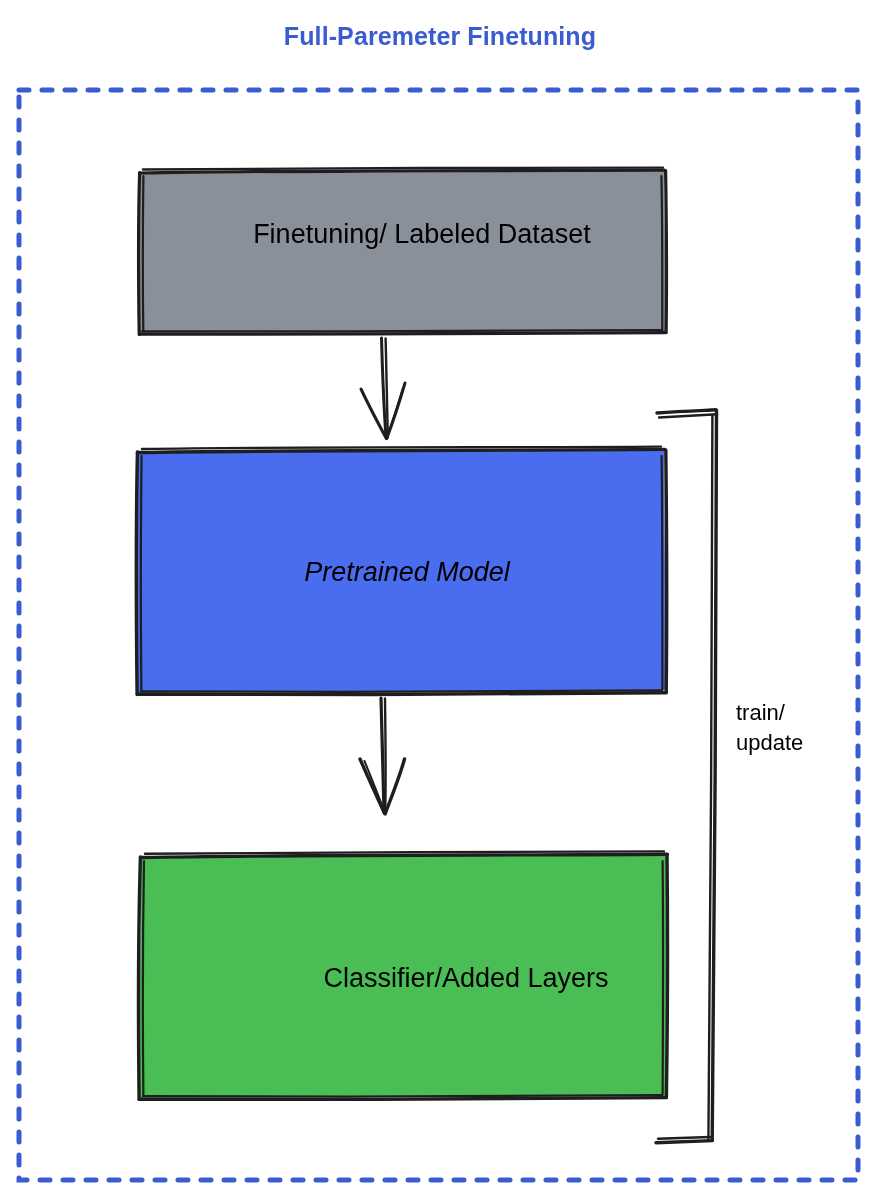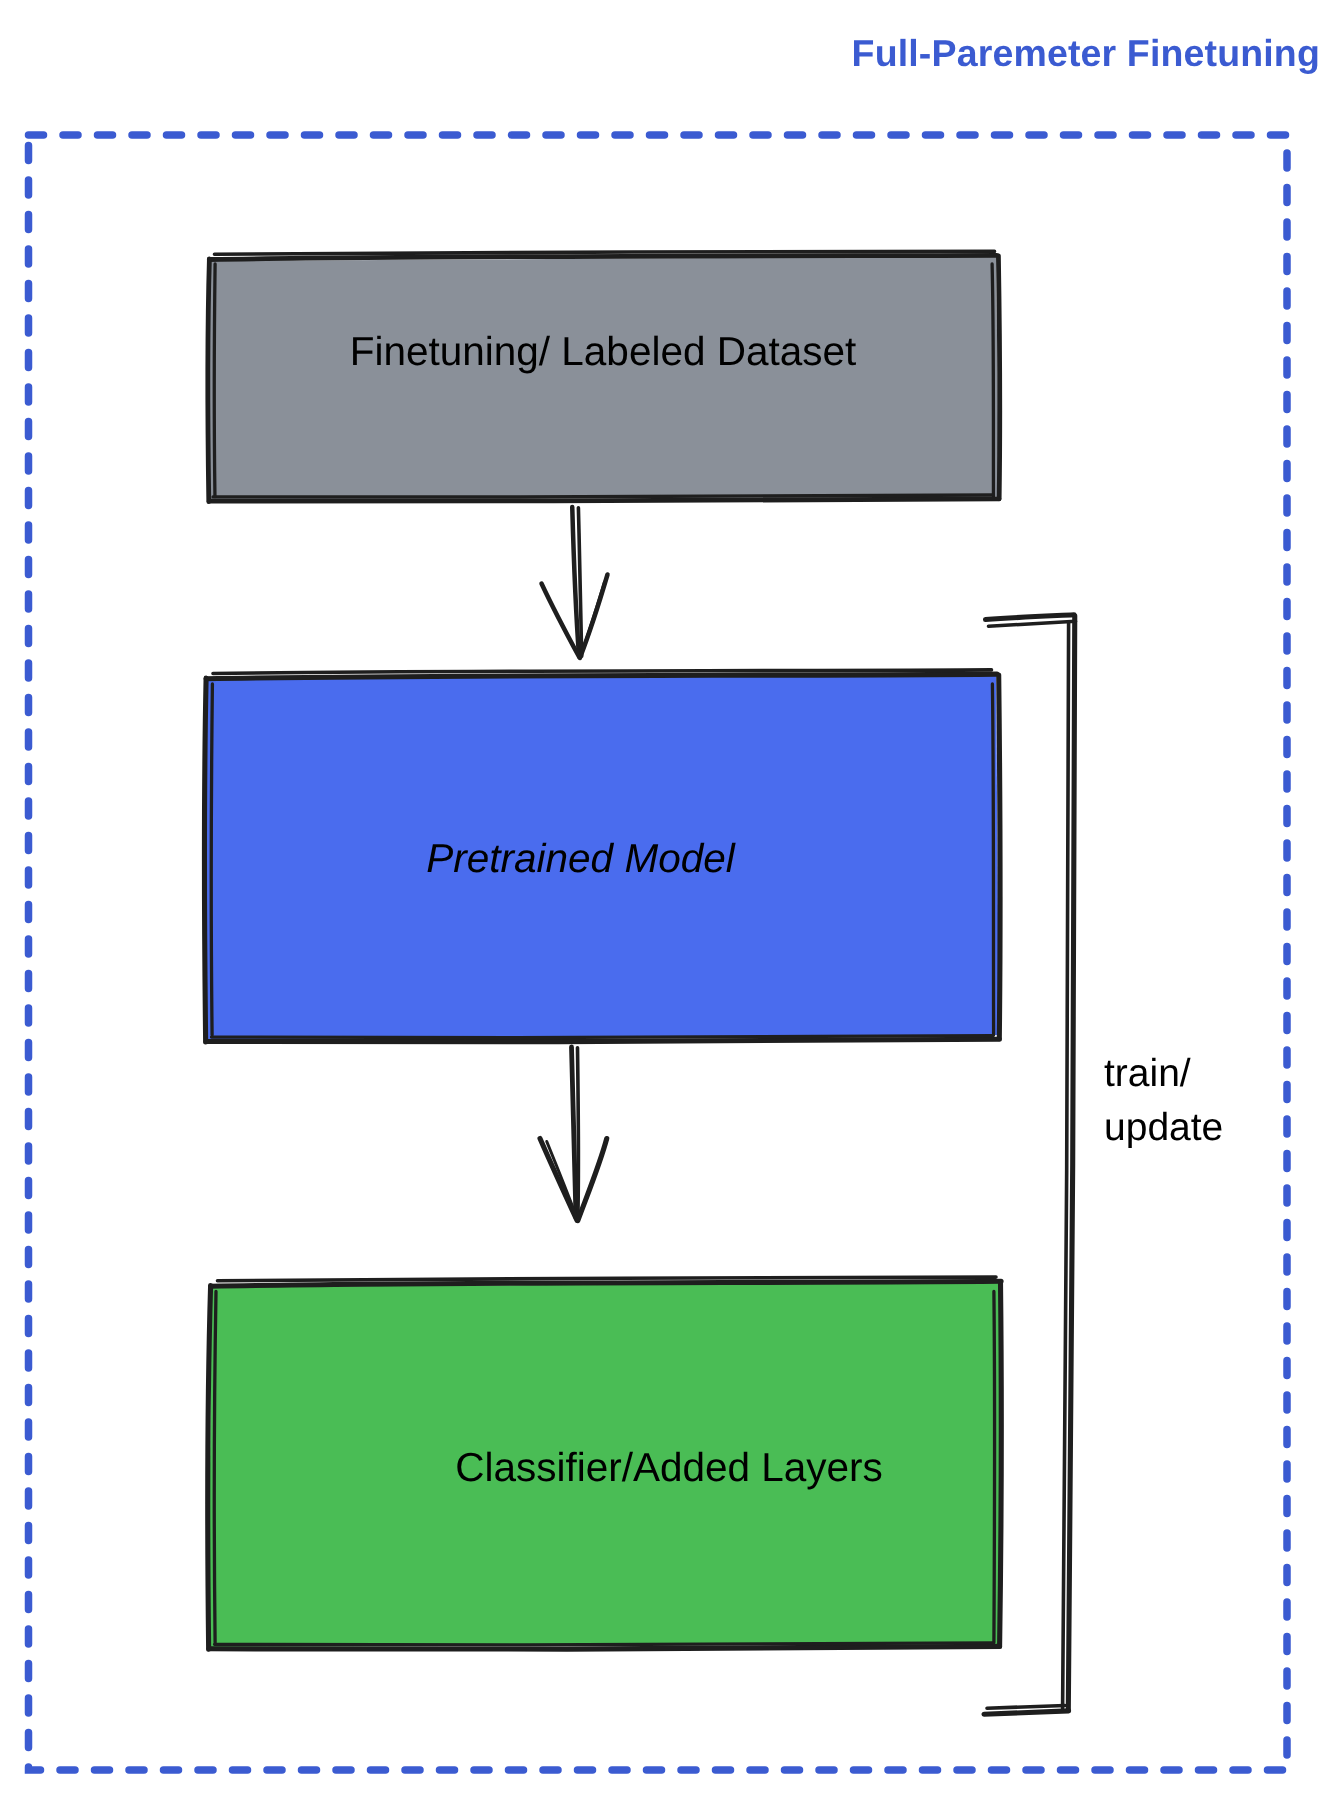--- a/index.html
+++ b/index.html
@@ -15,21 +15,21 @@
     font-family: "Liberation Sans", sans-serif;
     -webkit-font-smoothing: antialiased;
   }
 
   
   #diagram-title {
     position: absolute;
     top: 22px;
     left: 0;
     width: 880px;
-    text-align: right;
+    text-align: center;
     font-size: 25px;
     font-weight: 700;
     letter-spacing: 0.1px;
     color: #3b5bd1;
     font-family: "Liberation Sans", sans-serif;
   }
 
   
   #sketch-canvas {
     position: absolute;
@@ -42,20 +42,21 @@
   
   .node-label {
     position: absolute;
     text-align: center;
     color: #000000;
     font-family: "Liberation Sans", sans-serif;
     font-size: 27px;
     font-weight: 400;
     line-height: 1.25;
     white-space: nowrap;
+    margin-left: 20px;
   }
 
   #label-dataset {
     left: 138px;
     top: 218px;
     width: 528px;
   }
   #label-pretrained {
     left: 122px;
     top: 556px;
@@ -69,21 +70,21 @@
   }
 
   
   #label-train-update {
     position: absolute;
     left: 736px;
     top: 698px;
     width: 120px;
     color: #000000;
     font-family: "Liberation Sans", sans-serif;
-    font-size: 26px;
+    font-size: 22px;
     line-height: 1.38;
     text-align: left;
     white-space: pre-line;
   }
 </style>
 </head>
 <body>
 
 <div id="diagram-title">Full-Paremeter Finetuning</div>
 

